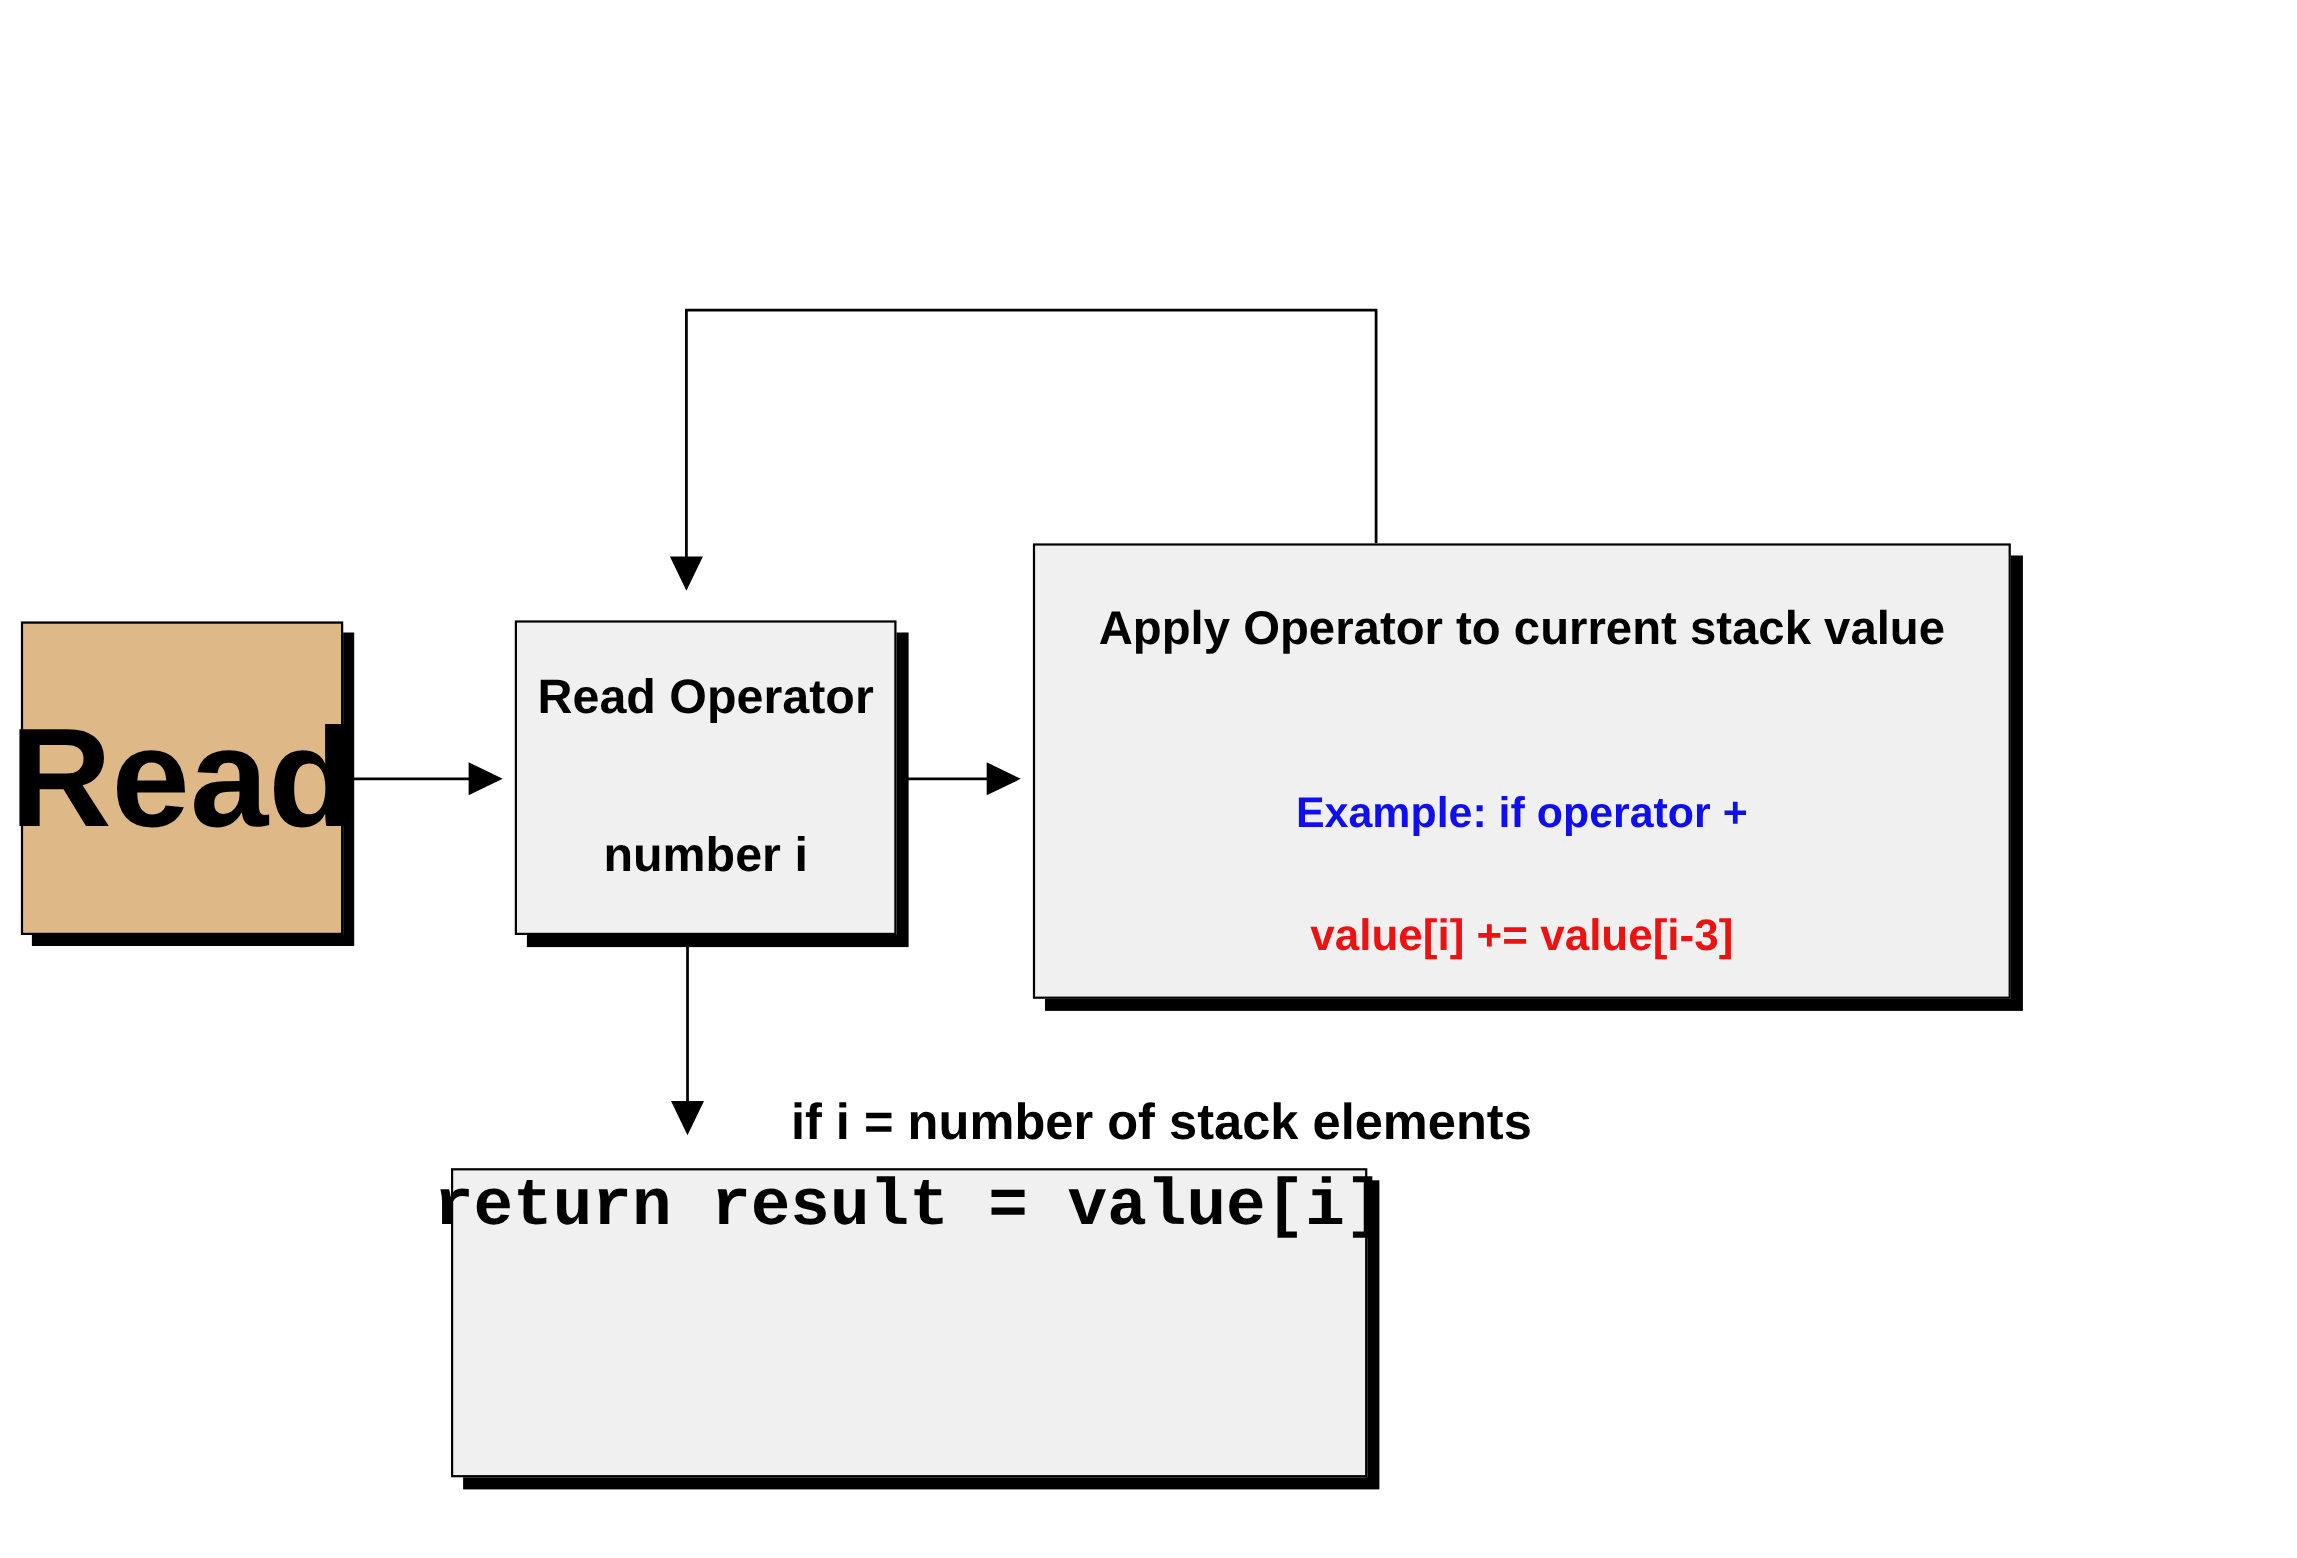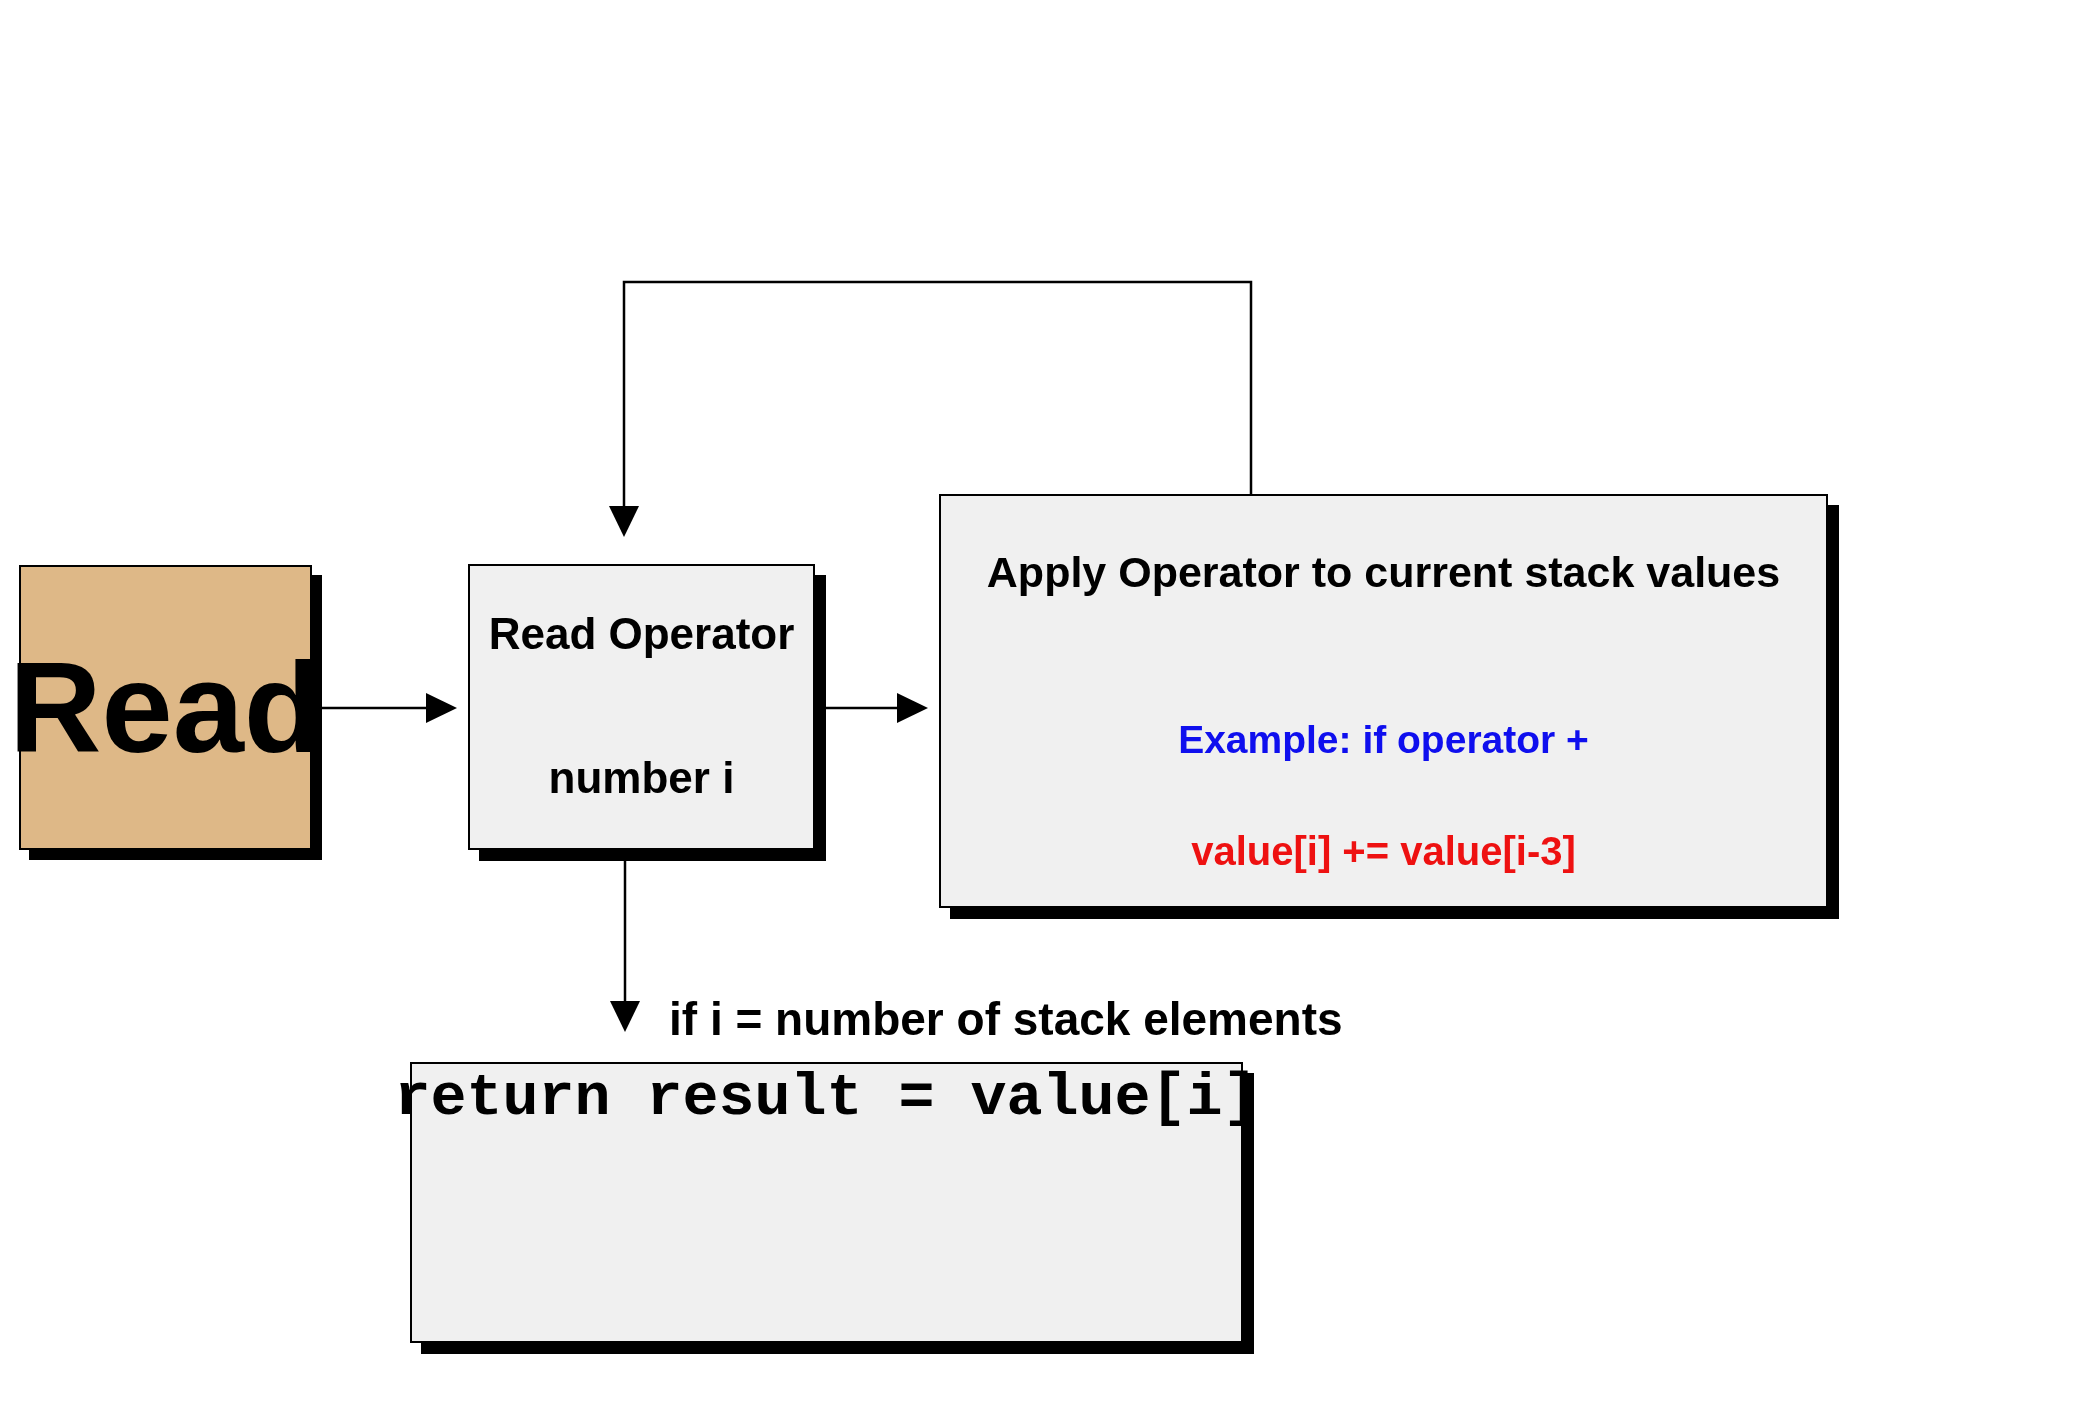--- a/index.html
+++ b/index.html
@@ -87,21 +87,21 @@
     font-family: Liberation Mono, monospace;
   }
   .return-label {
     font-size: 60px;
     font-weight: bold;
     color: #000000;
     white-space: nowrap;
   }
   .condition-caption {
     position: absolute;
-    left: 669px;
+    left: 719px;
     top: 992px;
     font-size: 46px;
     font-weight: bold;
     color: #000000;
     white-space: nowrap;
   }
 </style>
 </head>
 <body>
 
@@ -133,21 +133,21 @@
   <div class="box eval-box" style="background: rgb(222, 184, 135);">
     <span class="eval-label">Read</span>
   </div>
 
   <div class="box read-box" style="background: rgb(240, 240, 240);">
     <span class="box-label read-line1">Read Operator</span>
     <span class="box-label read-line2">number i</span>
   </div>
 
   <div class="box apply-box" style="background: rgb(240, 240, 240);">
-    <span class="box-label apply-title">Apply Operator to current stack values</span>
+    <span class="box-label apply-title">Apply Operator to current stack value</span>
     <span class="box-label apply-example" style="color: rgb(15, 15, 238); margin-top: 35px;">Example: if operator +</span>
     <span class="box-label apply-code" style="color: rgb(238, 17, 17);">value[i] += value[i-3]</span>
   </div>
 
   <div class="box return-box" style="background: rgb(240, 240, 240);">
     <span class="return-label">return result = value[i]</span>
   </div>
 
   <div class="condition-caption">if i = number of stack elements</div>
 

